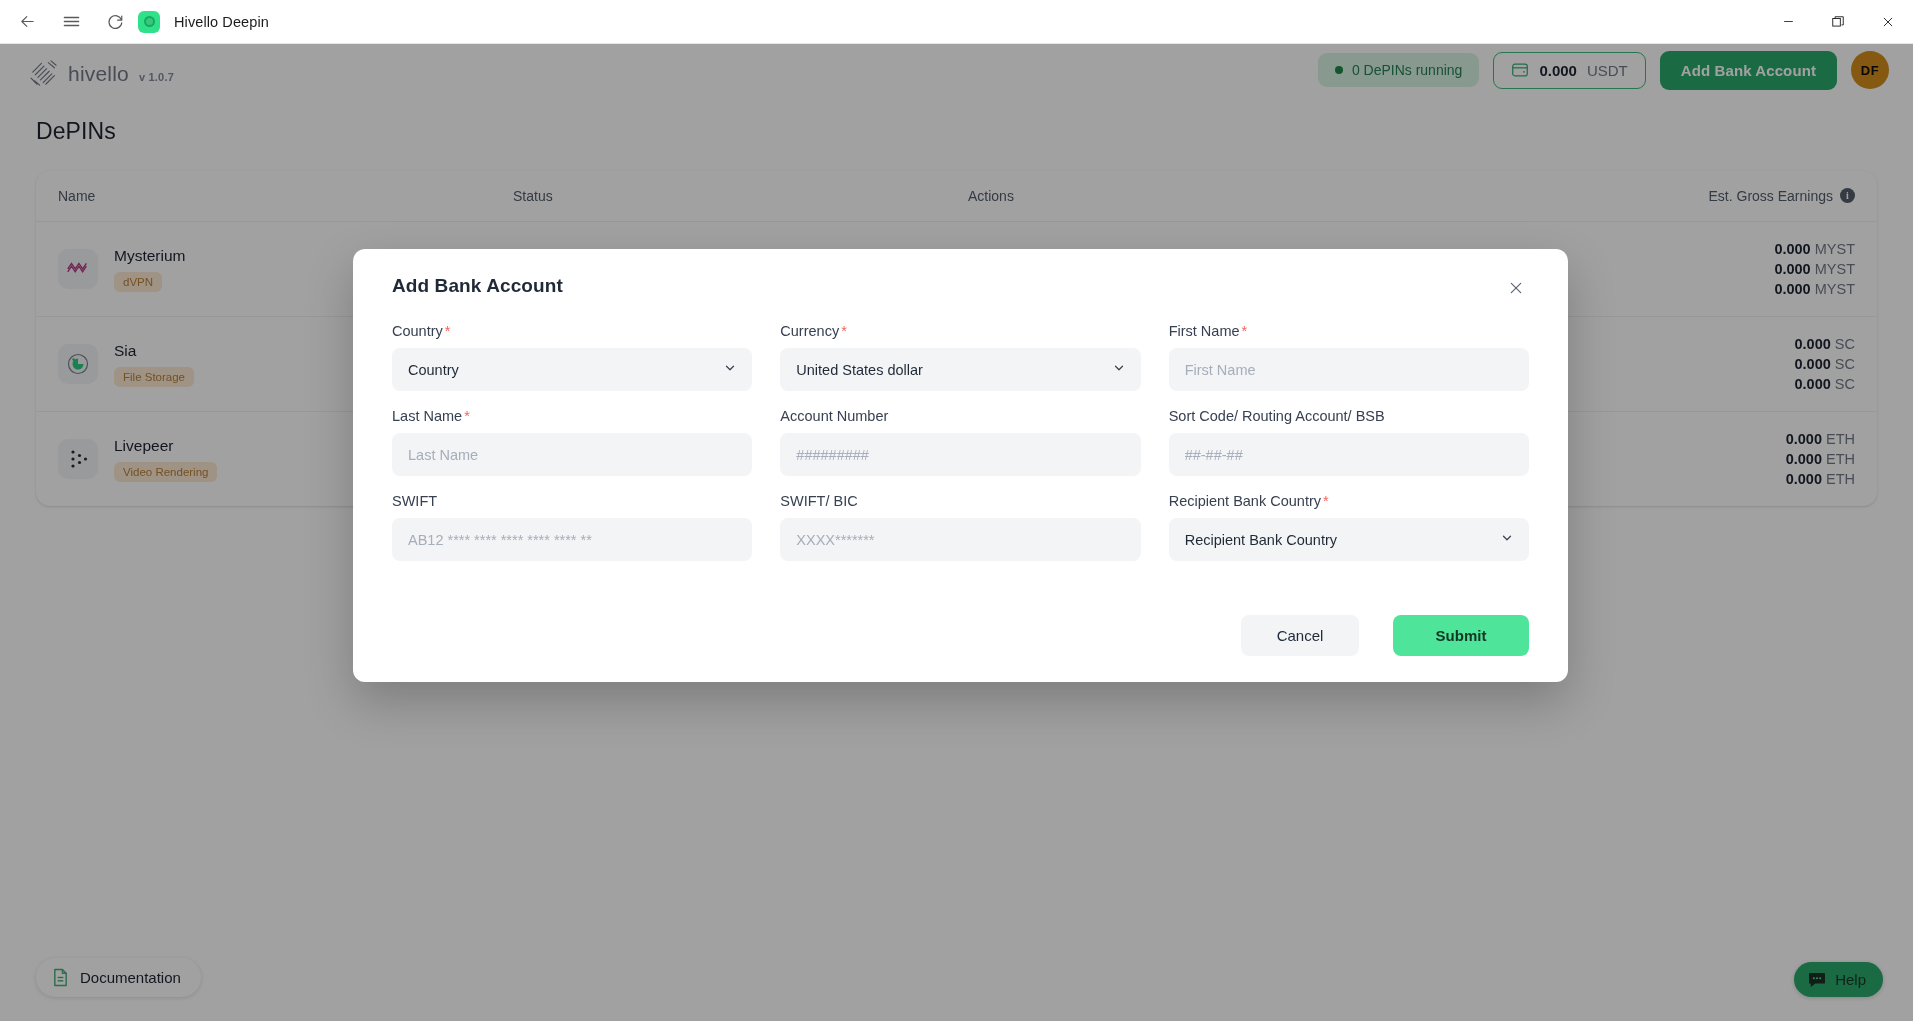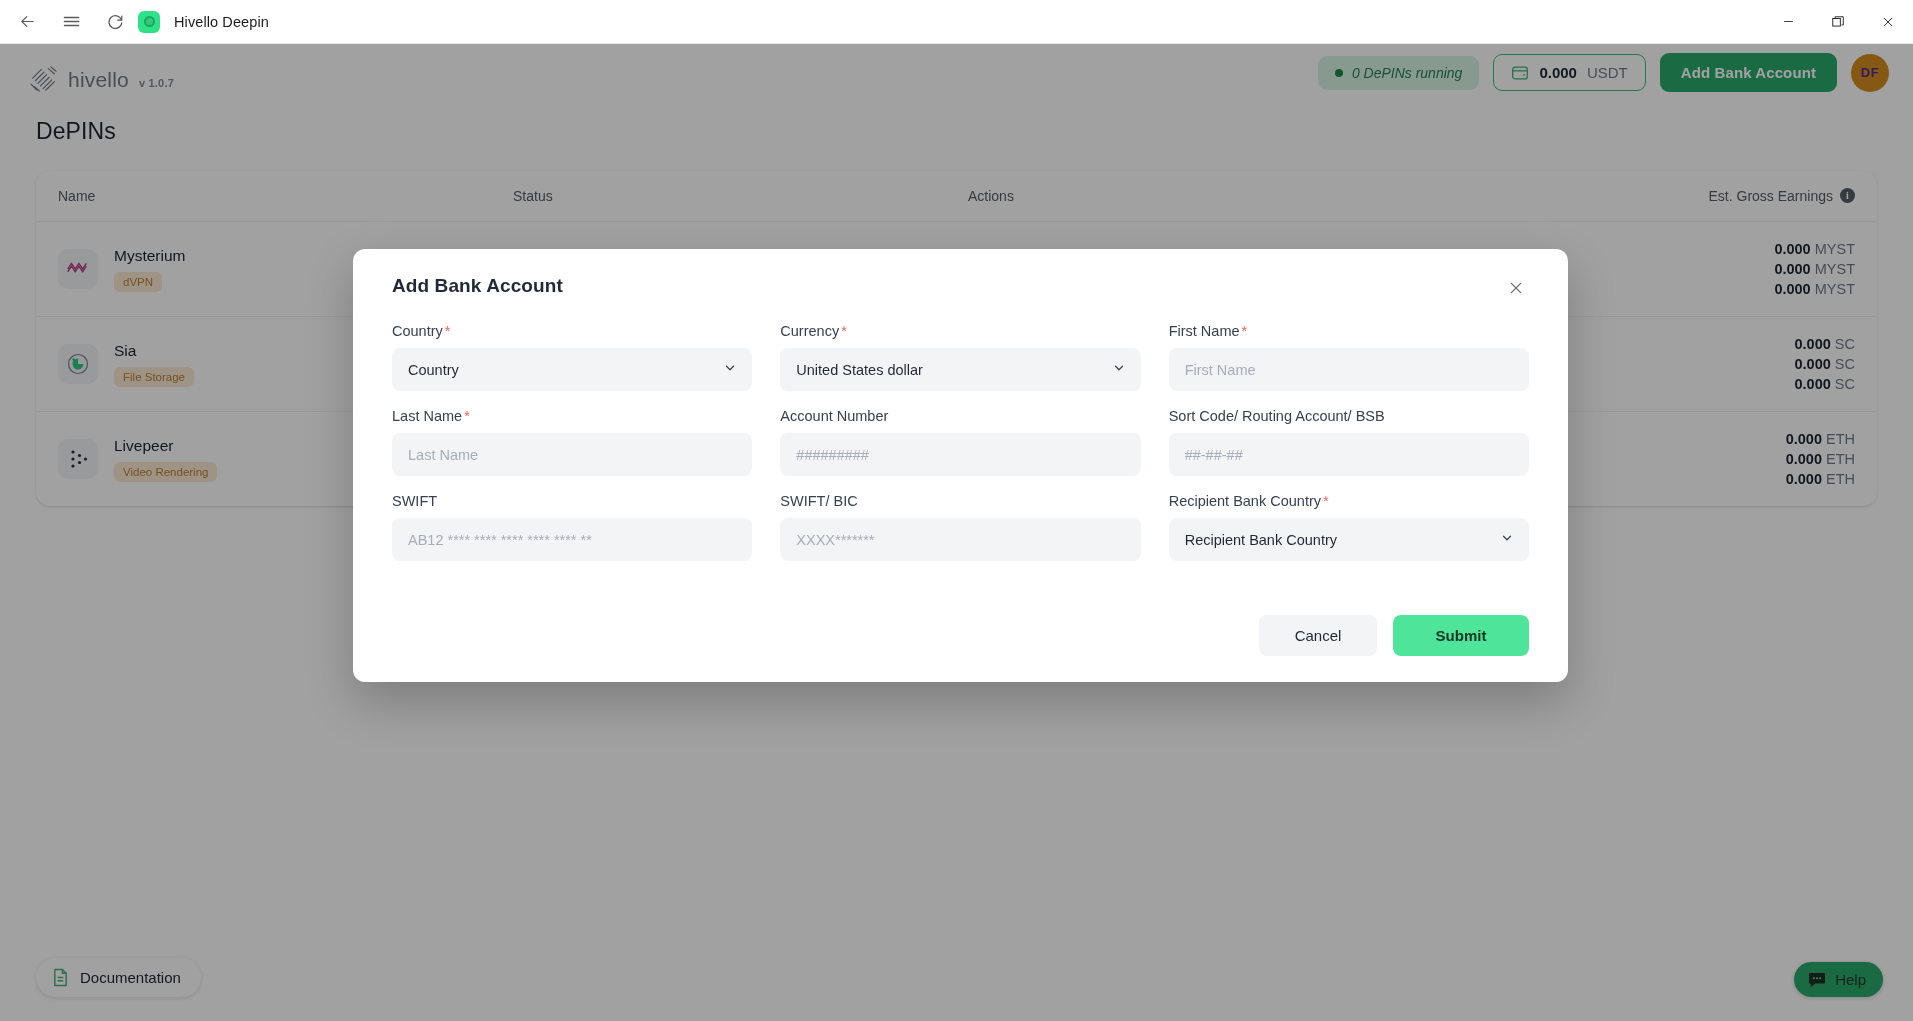--- a/index.html
+++ b/index.html
@@ -64,40 +64,40 @@
   .appbg {
     position: absolute; inset: 0;
     background: #ffffff;
     display: flex; flex-direction: column;
   }
 
   .appheader {
     height: 52px;
     background: #ffffff;
     display: flex;
-    align-items: flex-end;
+    align-items: center;
     padding: 4px 24px;
     flex: none;
   }
   .brand { display: flex; align-items: baseline; gap: 10px; padding-left: 6px;}
   .brand-mark { width: 28px; height: 26px; position: relative; top: 5px;}
   .brand-name {
     font-size: 21px; color: #6b7280; letter-spacing: .2px; font-weight: 400;
   }
   .brand-ver { font-size: 11px; color: #7a8697; font-weight: 700; letter-spacing:.2px;}
 
   .hdr-right { margin-left: auto; display: flex; align-items: center; gap: 14px; }
 
   .pill-status {
     background: #d6f2e3;
     color: #1b7a4b;
     border-radius: 9px;
     padding: 9px 17px;
     font-size: 14px;
-    display: flex; align-items: center; gap: 9px; font-style: italic;
+    display: flex; align-items: center; gap: 9px;
   }
   .pill-status .led { width: 8px; height: 8px; border-radius: 50%; background: #15803d; }
 
   .pill-wallet {
     border: 1px solid #34b877;
     border-radius: 9px;
     padding: 9px 17px;
     display: flex; align-items: center; gap: 10px;
     font-size: 15px;
     color: #111827;
@@ -113,21 +113,21 @@
     border-radius: 9px;
     padding: 11px 21px;
     font-size: 15px;
     font-weight: 700;
     font-family: "Liberation Sans", sans-serif;
     letter-spacing: .1px;
   }
   .avatar {
     width: 38px; height: 38px; border-radius: 50%;
     background: #d08710;
-    color: #4c1d95;
+    color: #000000;
     display: flex; align-items: center; justify-content: center;
     font-size: 13px; font-weight: 700; letter-spacing: .6px;
   }
 
   
   .content { padding: 22px 36px 0 36px; flex: 1; position: relative;}
   .page-title { font-size: 23px; color: #111827; font-weight: 400; margin-bottom: 26px; letter-spacing:.1px;}
 
   .card {
     background: #ffffff;
@@ -293,20 +293,21 @@
   .btn-submit {
     background: #4ee49a;
     border: none;
     border-radius: 8px;
     padding: 12px 0;
     width: 136px;
     font-size: 15px;
     color: #123524;
     font-weight: 700;
     font-family: "Liberation Sans", sans-serif;
+    margin-left: 18px;
   }
 </style>
 </head>
 <body>
 
 <div class="titlebar">
   <div class="tb-btn">
     <svg width="17" height="17" viewBox="0 0 24 24" fill="none" stroke="currentColor" stroke-width="1.6" stroke-linecap="round" stroke-linejoin="round">
         <line x1="20" y1="12" x2="5" y2="12"></line>
         <polyline points="11 19 4 12 11 5"></polyline>

